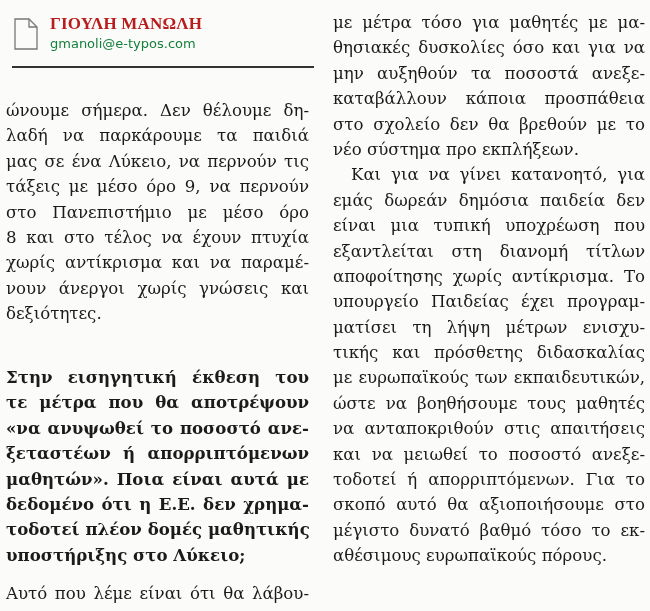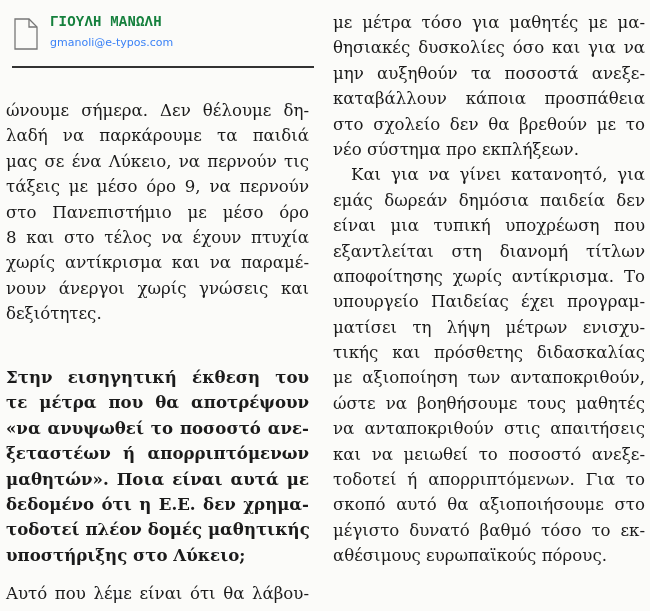--- a/index.html
+++ b/index.html
@@ -10,27 +10,27 @@
       color: #1b1b1b;
       position: relative;
     }
     .col { position: absolute; top: 0; }
     .col-left { left: 6px; width: 303px; }
     .col-right { left: 333px; width: 312px; }
     .byline { position: relative; height: 66px; }
     .doc-icon { position: absolute; left: 8px; top: 18px; width: 24px; height: 32px; }
     .author {
       position: absolute; left: 44px; top: 14px;
-      font-family: Liberation Mono, monospace;
-      font-weight: bold; font-size: 14px; letter-spacing: 0.2px; color: #15803d;
+      font-family: Liberation Serif, serif;
+      font-weight: bold; font-size: 17px; letter-spacing: 0.2px; color: #b91c1c;
     }
     .email {
       position: absolute; left: 44px; top: 36px;
       font-family: "DejaVu Sans", "Liberation Sans", sans-serif;
-      font-size: 11px; color: #3b82f6;
+      font-size: 13px; color: #15803d;
     }
     .rule { position: absolute; left: 6px; top: 66px; width: 302px; height: 1.5px; background: #333; }
     .lines .ln {
       display: block; white-space: nowrap;
       font-size: 16.6px; line-height: 25.4px; height: 25.4px;
       text-align: justify; text-align-last: justify;
     }
     .lines .ln.last { text-align-last: left; }
     .bold .ln { font-weight: bold; }
     .indent { padding-left: 18px; }
@@ -90,21 +90,21 @@
     <span class="ln">στο σχολείο δεν θα βρεθούν με το</span>
     <span class="ln last">νέο σύστημα προ εκπλήξεων.</span>
     <span class="ln indent">Και για να γίνει κατανοητό, για</span>
     <span class="ln">εμάς δωρεάν δημόσια παιδεία δεν</span>
     <span class="ln">είναι μια τυπική υποχρέωση που</span>
     <span class="ln">εξαντλείται στη διανομή τίτλων</span>
     <span class="ln">αποφοίτησης χωρίς αντίκρισμα. Το</span>
     <span class="ln">υπουργείο Παιδείας έχει προγραμ-</span>
     <span class="ln">ματίσει τη λήψη μέτρων ενισχυ-</span>
     <span class="ln">τικής και πρόσθετης διδασκαλίας</span>
-    <span class="ln">με αξιοποίηση των ανταποκριθούν,</span>
+    <span class="ln">με ευρωπαϊκούς των εκπαιδευτικών,</span>
     <span class="ln">ώστε να βοηθήσουμε τους μαθητές</span>
     <span class="ln">να ανταποκριθούν στις απαιτήσεις</span>
     <span class="ln">και να μειωθεί το ποσοστό ανεξε-</span>
     <span class="ln">τοδοτεί ή απορριπτόμενων. Για το</span>
     <span class="ln">σκοπό αυτό θα αξιοποιήσουμε στο</span>
     <span class="ln">μέγιστο δυνατό βαθμό τόσο το εκ-</span>
     <span class="ln last">αθέσιμους ευρωπαϊκούς πόρους.</span>
   </div>
 </div>
 

